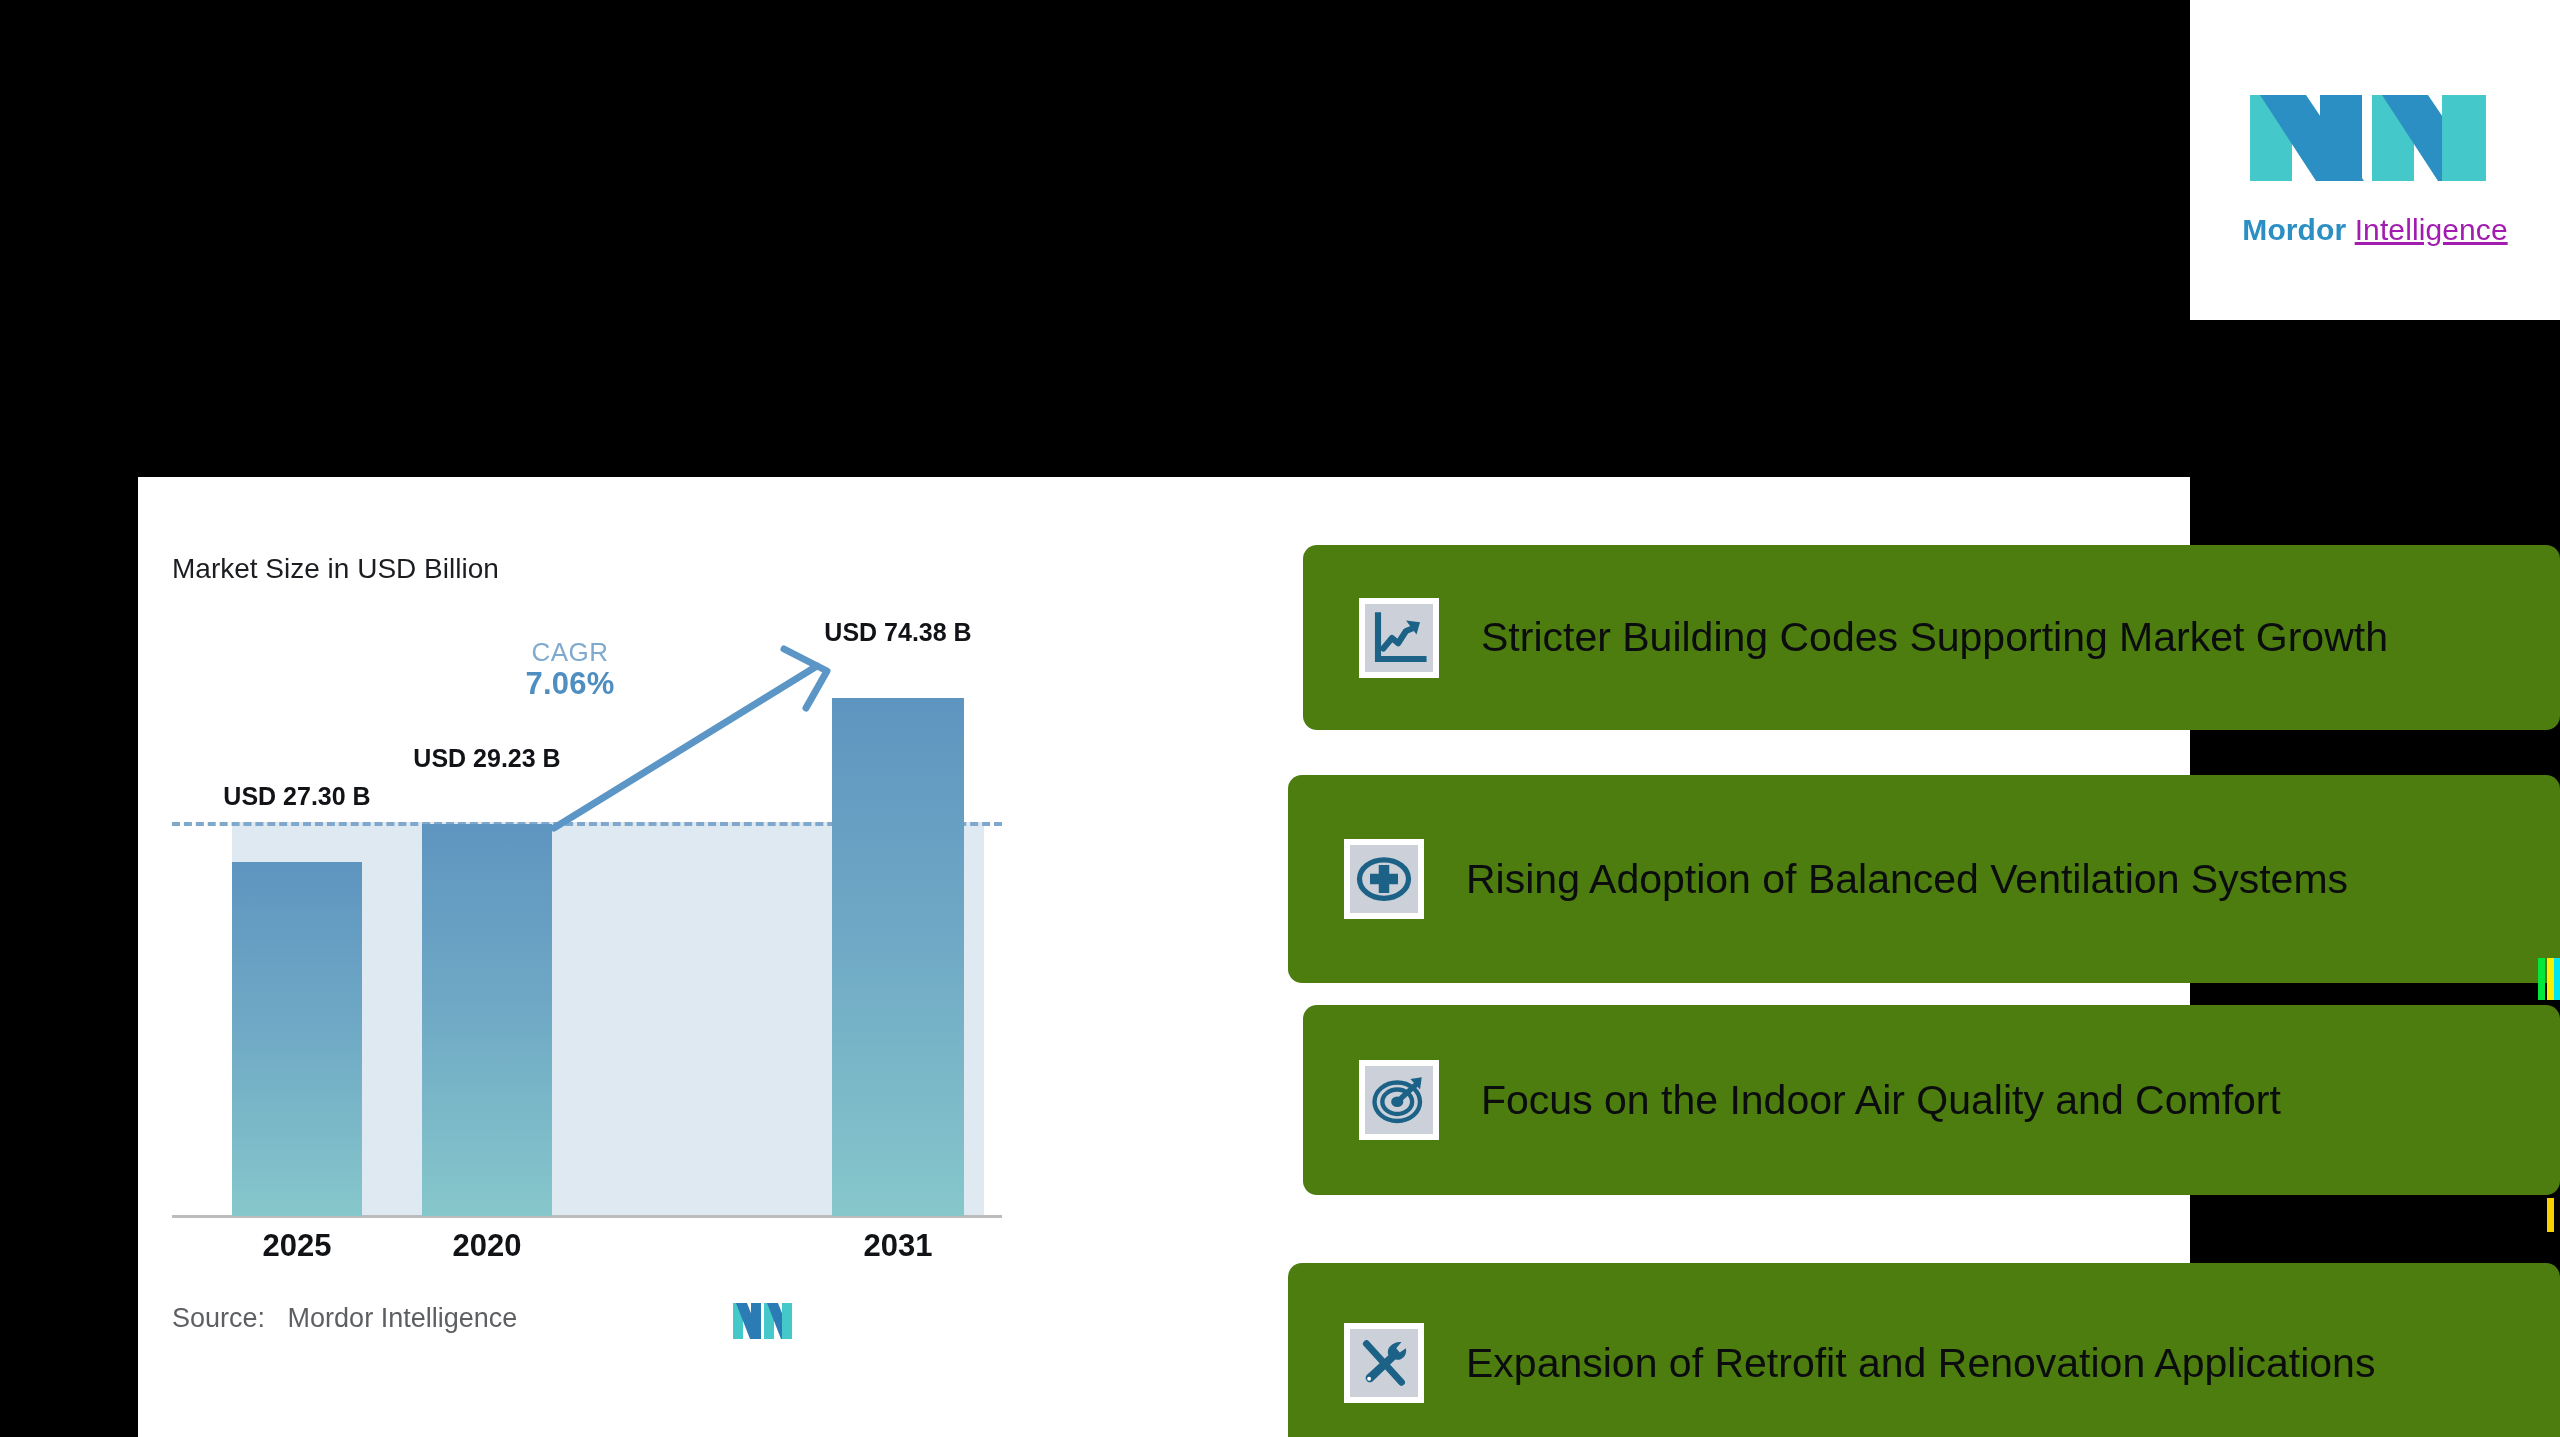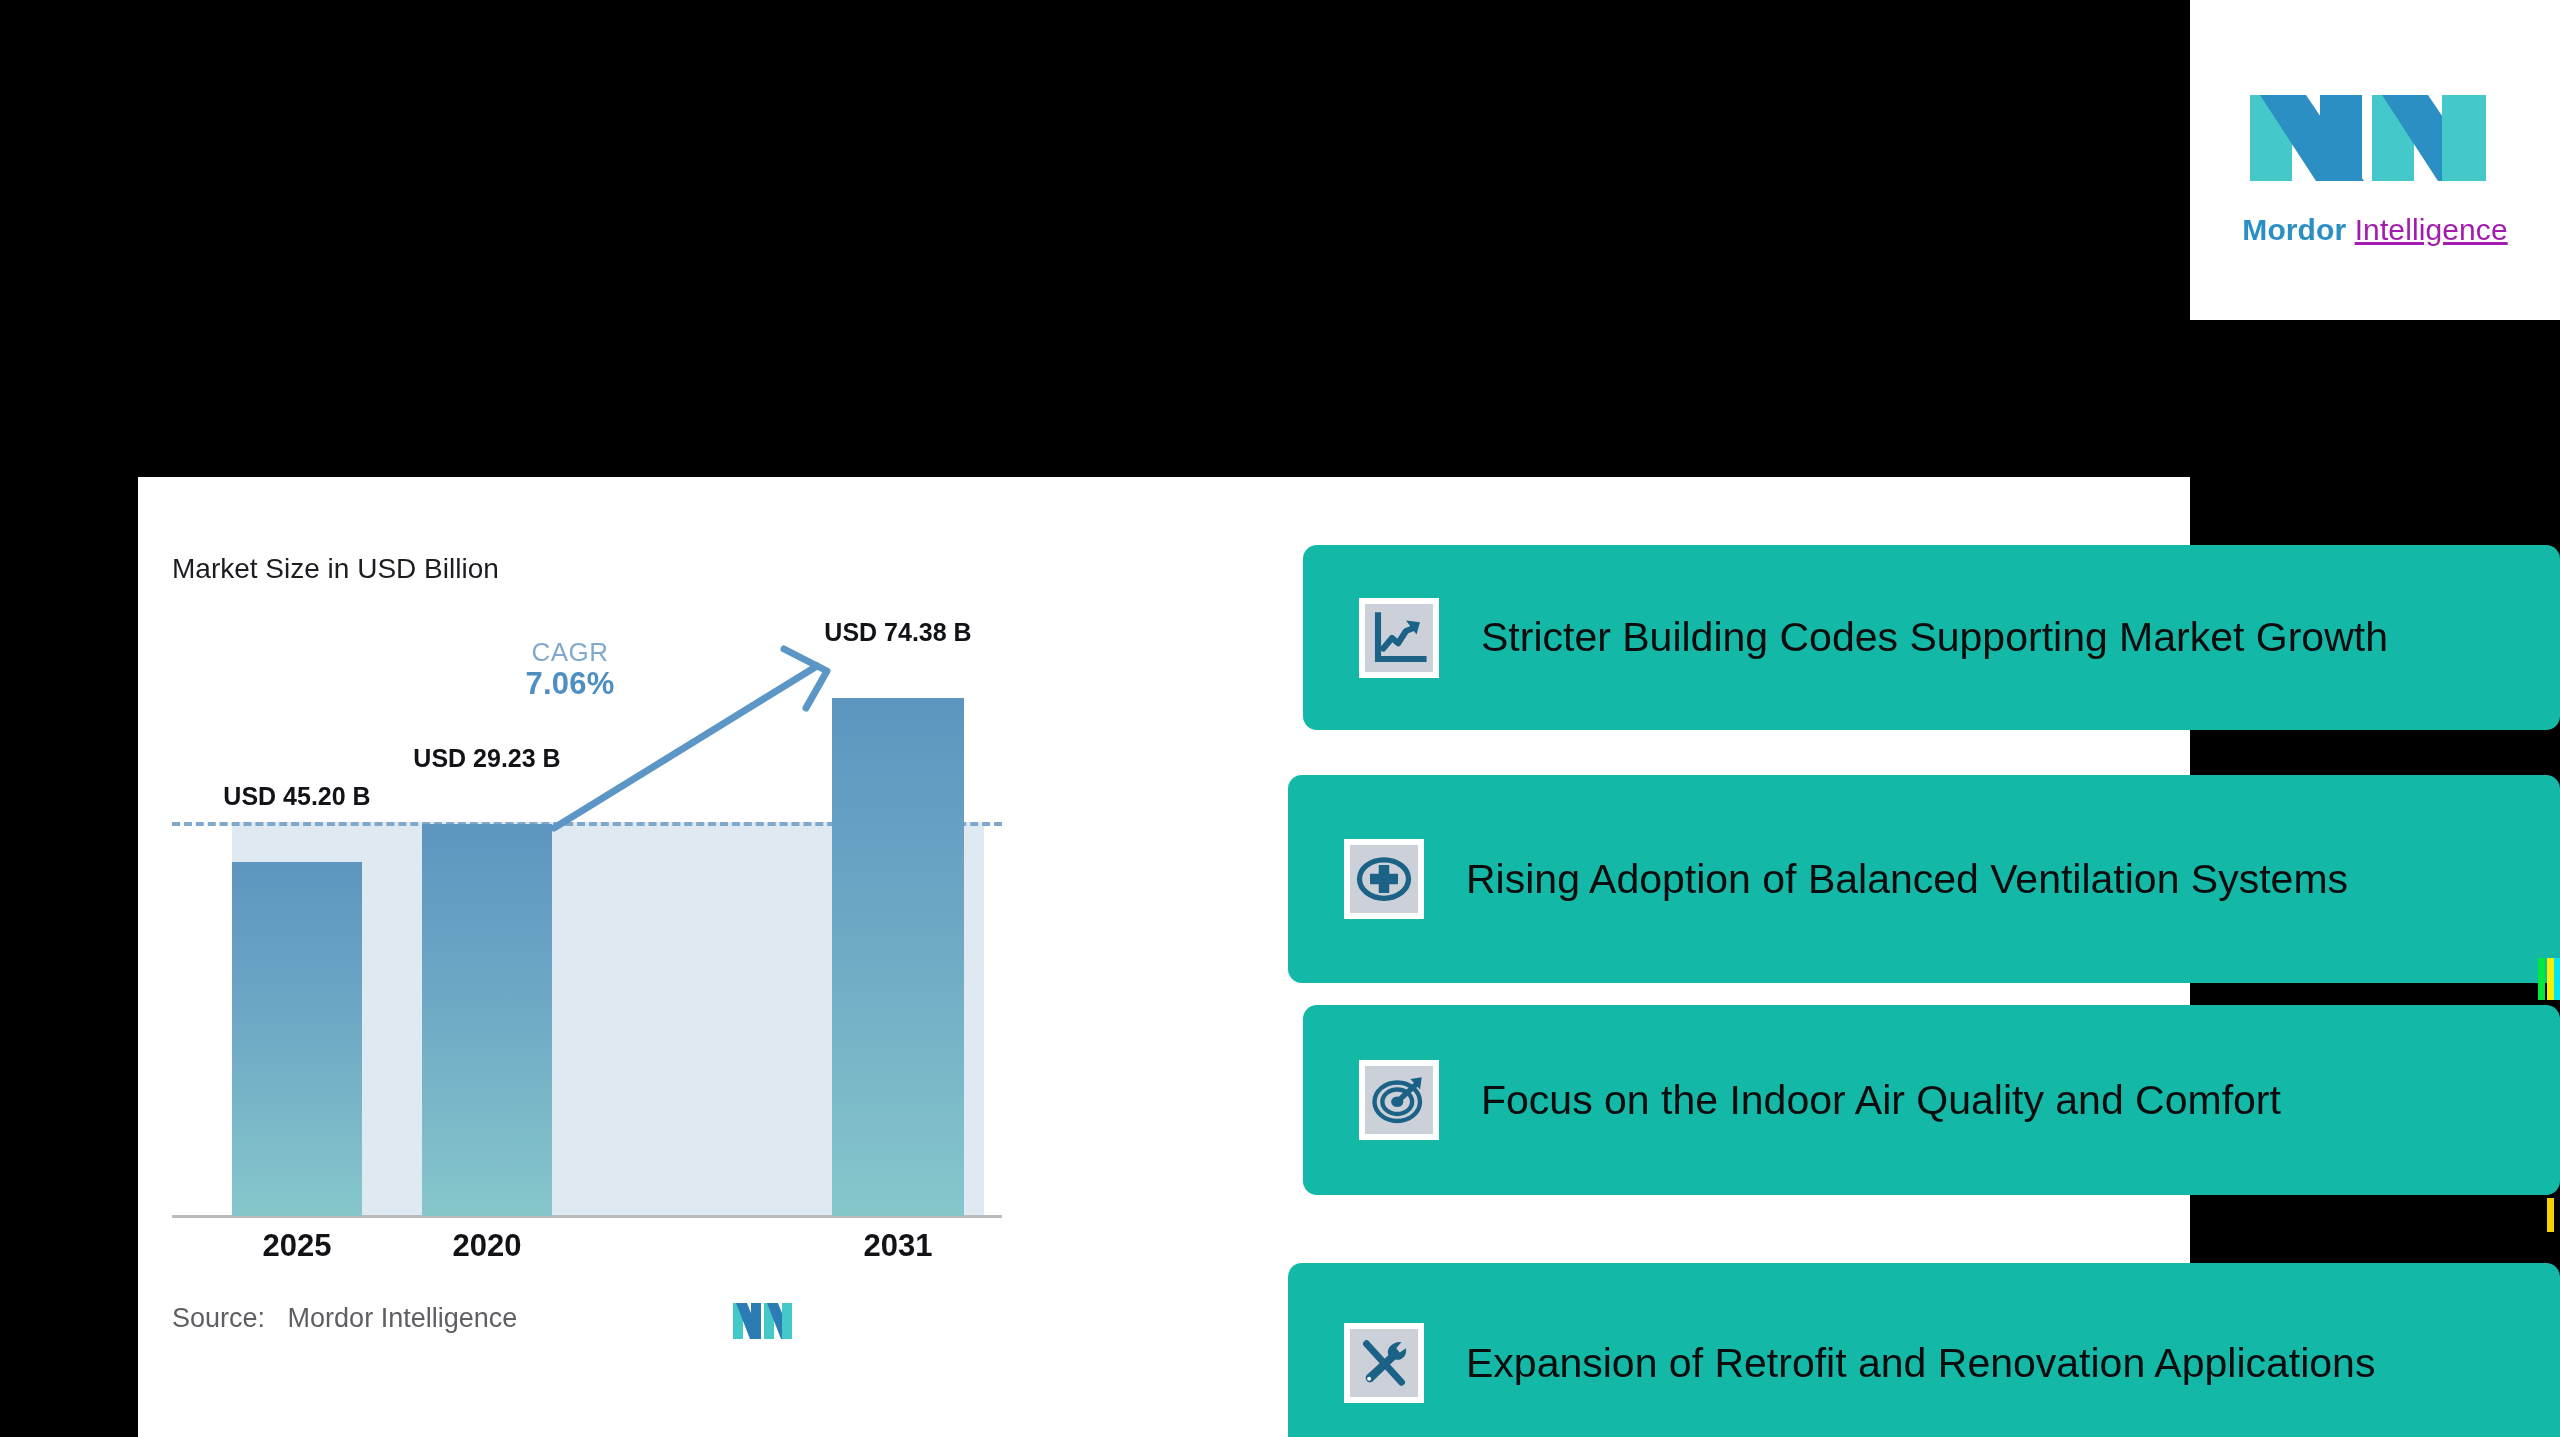--- a/index.html
+++ b/index.html
@@ -164,21 +164,21 @@
     left: 0; top: 4px;
     font-size: 27px;
     color: #5d5f63;
     white-space: nowrap;
   }
   #source-logo { position: absolute; left: 560px; top: 0; width: 62px; height: 44px; }
 
   
   .card {
     position: absolute;
-    background: #14b8a6;
+    background: #4d7c0f;
     border-radius: 14px;
     display: flex;
     align-items: center;
   }
   .card-iconbox {
     flex: 0 0 auto;
     width: 80px;
     height: 80px;
     margin-left: 56px;
     background: #ccd1d9;
@@ -222,21 +222,21 @@
 <div id="chart-panel">
 
   <div id="chart-subtitle">Market Size in USD Billion</div>
 
   <div id="plot">
     <div id="band"></div>
     <div id="dashed-ref"></div>
     <div id="axis-line"></div>
 
     <div class="bar" style="left:60px; width:130px; height:354px;"></div>
-    <div class="bar-label" style="left:20px; top:150px; width:210px;">USD 45.20 B</div>
+    <div class="bar-label" style="left:20px; top:150px; width:210px;">USD 27.30 B</div>
     <div class="tick-label" style="left:60px; width:130px;">2025</div>
 
     <div class="bar" style="left:250px; width:130px; height:392px;"></div>
     <div class="bar-label" style="left:210px; top:112px; width:210px;">USD 29.23 B</div>
     <div class="tick-label" style="left:250px; width:130px;">2020</div>
 
     <div class="bar" style="left:660px; width:132px; height:518px;"></div>
     <div class="bar-label" style="left:621px; top:-14px; width:210px;">USD 74.38 B</div>
     <div class="tick-label" style="left:660px; width:132px;">2031</div>
 

